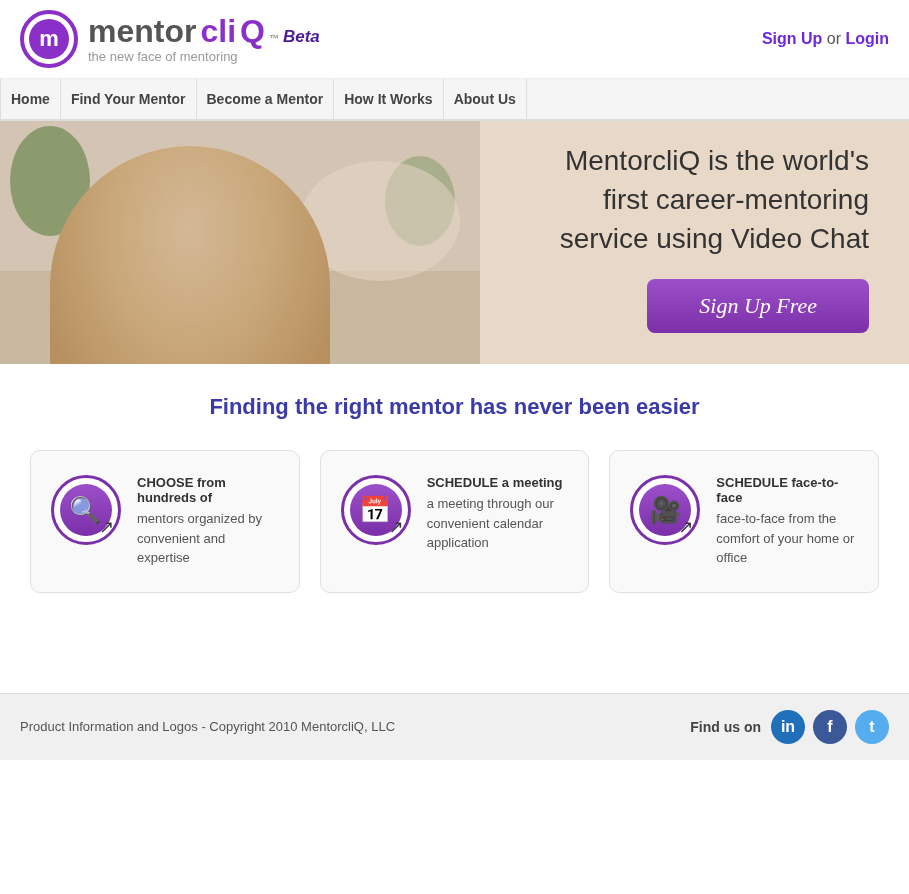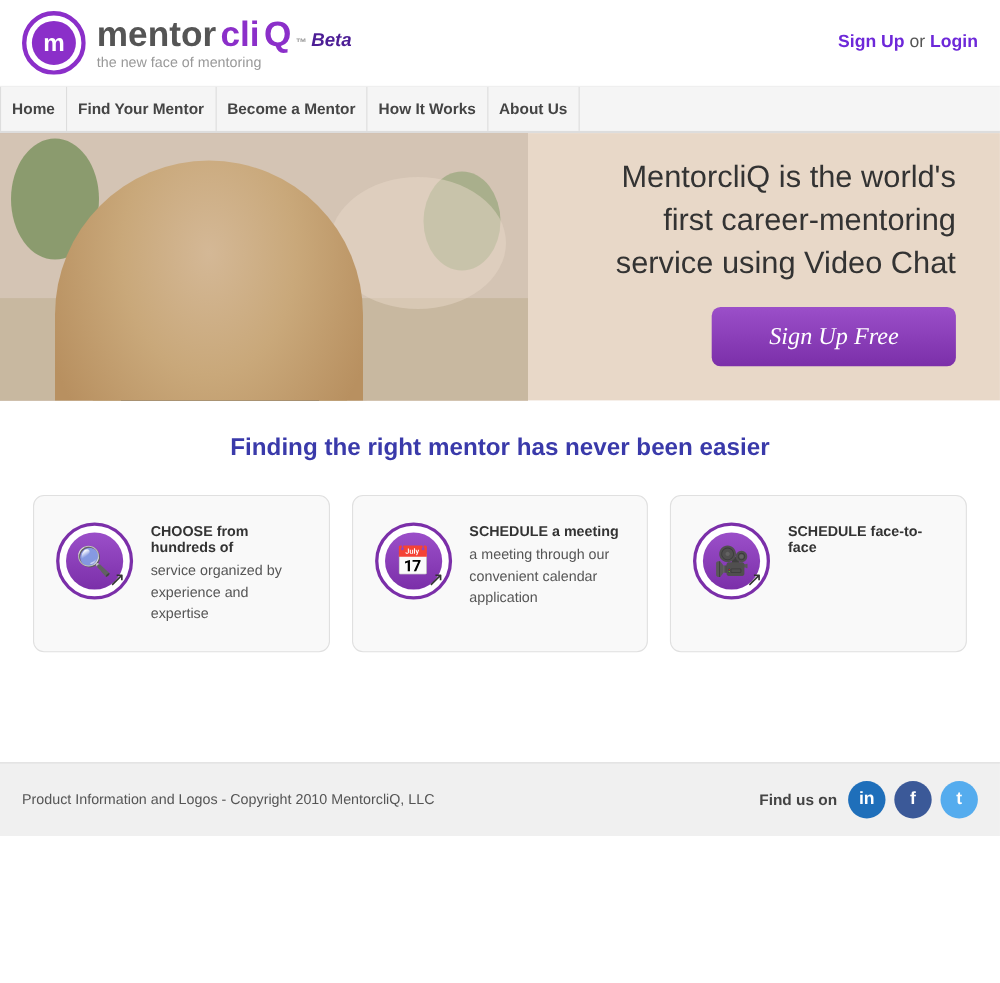--- a/index.html
+++ b/index.html
@@ -302,21 +302,21 @@
 
 <div class="cards-row">
 
   <div class="card">
     <div class="card-icon-outer">
       <div class="card-icon-inner">🔍</div>
       <span class="card-icon-cursor">↗</span>
     </div>
     <div class="card-text">
       <div class="card-title"><span>CHOOSE</span> from hundreds of</div>
-      <div class="card-desc">service organized by experience and expertise</div>
+      <div class="card-desc">mentors organized by convenient and expertise</div>
     </div>
   </div>
 
   <div class="card">
     <div class="card-icon-outer">
       <div class="card-icon-inner">📅</div>
       <span class="card-icon-cursor">↗</span>
     </div>
     <div class="card-text">
       <div class="card-title"><span>SCHEDULE</span> a meeting</div>
@@ -324,20 +324,21 @@
     </div>
   </div>
 
   <div class="card">
     <div class="card-icon-outer">
       <div class="card-icon-inner">🎥</div>
       <span class="card-icon-cursor">↗</span>
     </div>
     <div class="card-text">
       <div class="card-title"><span>SCHEDULE</span> face-to-face</div>
+      <div class="card-desc">face-to-face from the comfort of your home or office</div>
     </div>
   </div>
 
 </div>
 
 <div style="height:60px;"></div>
 
 <footer>
   <div>Product Information and Logos - Copyright 2010 MentorcliQ, LLC</div>
   <div class="social-icons">

